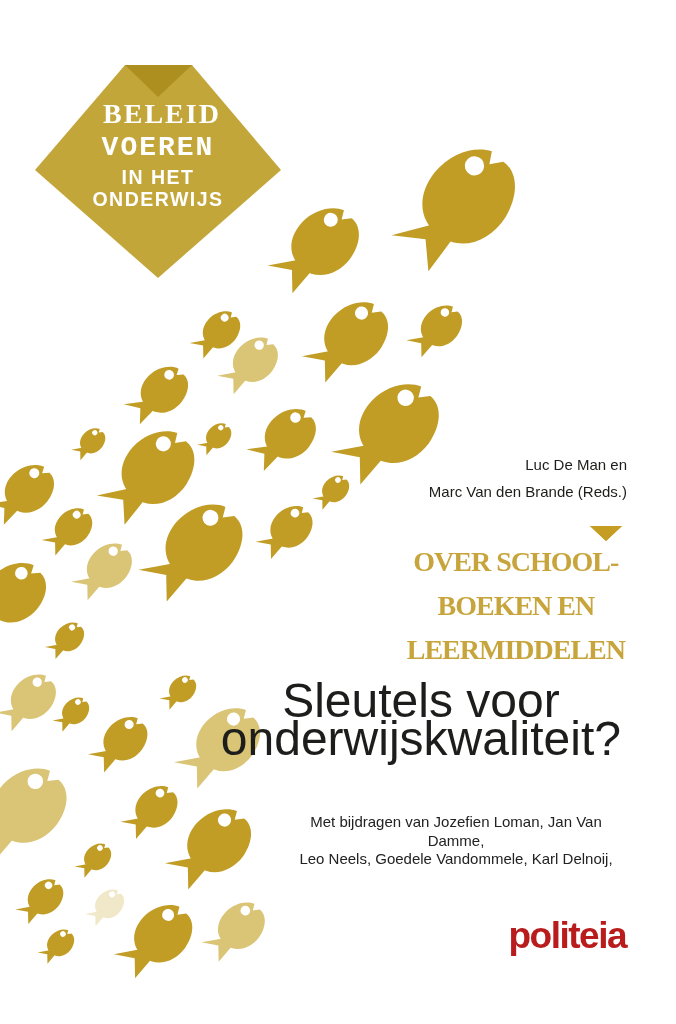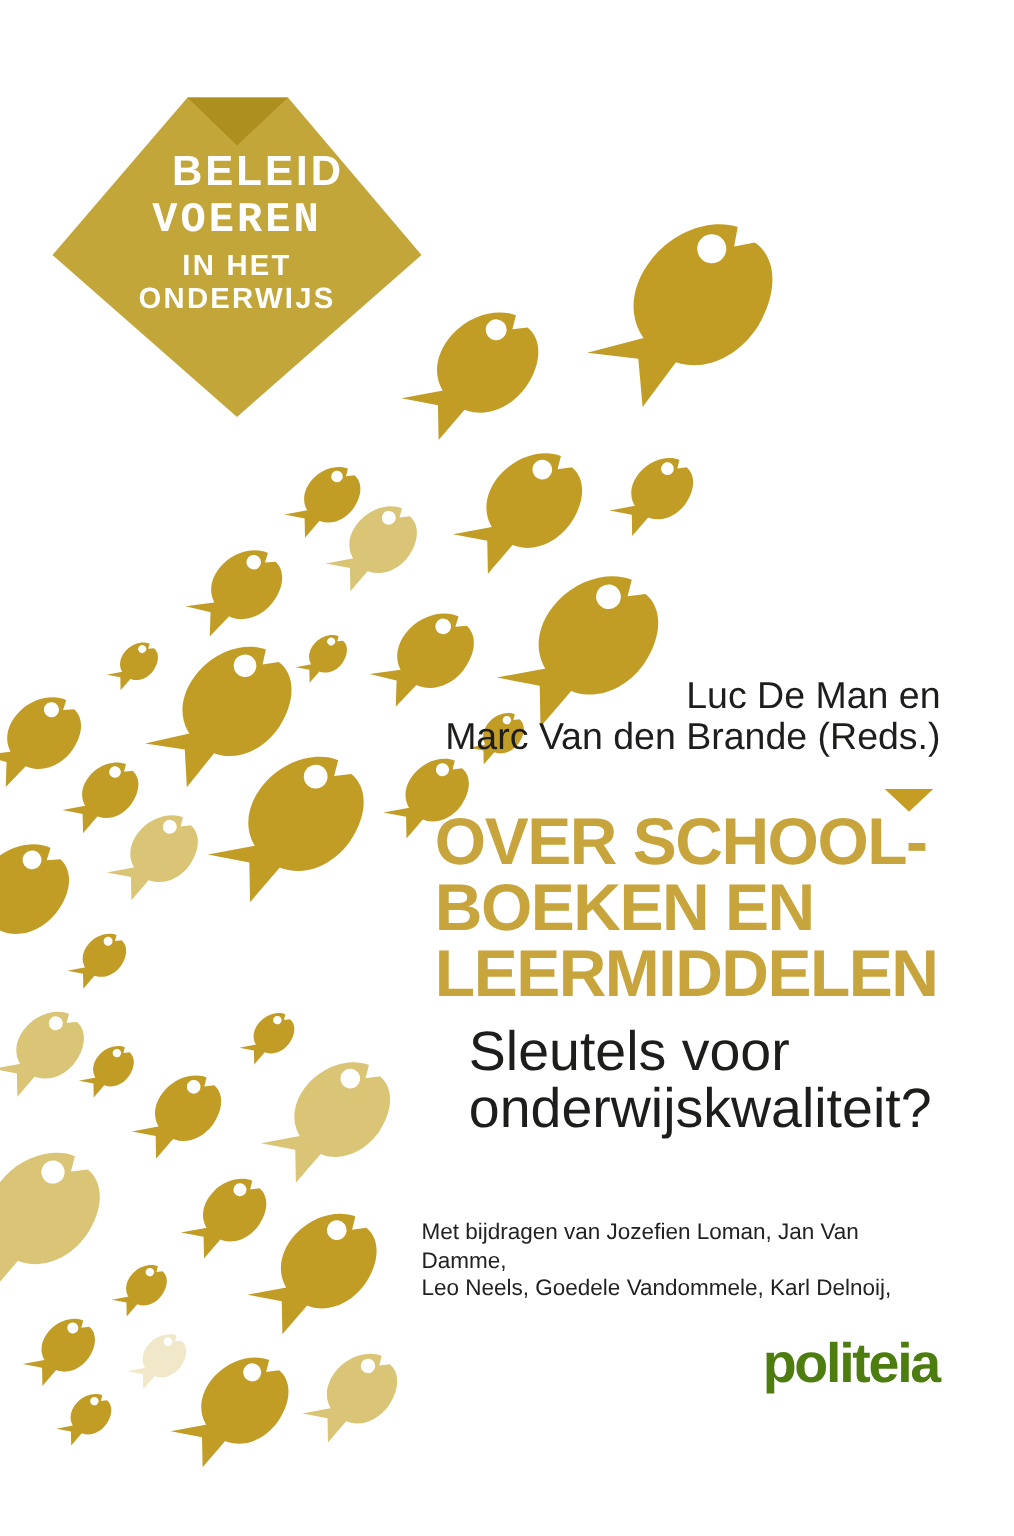--- a/index.html
+++ b/index.html
@@ -13,62 +13,63 @@
   }
   .cover svg.bg{position:absolute;left:0;top:0;width:676px;height:1024px;}
   .abs{position:absolute;}
 
   
   .badge-text{
     left:38px;top:0;width:240px;text-align:center;color:#ffffff;font-weight:bold;
   }
   .badge-l1,.badge-l2{font-size:28px;letter-spacing:2px;line-height:33px;}
   .badge-l3,.badge-l4{font-size:19.5px;letter-spacing:1.5px;line-height:22px;}
-  .badge-l1{position:absolute;left:14px;top:97px;width:240px;}
+  .badge-l1{position:absolute;left:4px;top:97px;width:240px;font-family:Liberation Serif, serif;}
   .badge-l2{position:absolute;left:0;top:131px;width:240px;font-family:Liberation Mono, monospace;}
   .badge-l3{position:absolute;left:0;top:166px;width:240px;}
   .badge-l4{position:absolute;left:0;top:188px;width:240px;}
 
   
   .authors{
     right:49px;top:451px;text-align:right;
-    color:#1d1d1b;font-size:25px;line-height:27px;
+    color:#1d1d1b;font-size:15px;line-height:27px;
   }
 
   
   .arrow{
     right:54px;top:526px;width:0;height:0;
     border-left:16px solid transparent;
     border-right:16px solid transparent;
     border-top:15px solid #c49d22;
   }
 
   
   .title{
-    right:51px;top:540px;text-align:left;
-    font-weight:bold;font-size:44px;line-height:44px;letter-spacing:-1px;
+    right:51px;top:540px;text-align:center;
+    font-weight:bold;font-size:28px;line-height:44px;letter-spacing:-1px;
     color:#c7a53c;
+    font-family:Liberation Serif, serif;
   }
 
   
   .subtitle{
-    right:55px;top:682px;text-align:left;
-    color:#1d1d1b;font-size:37px;line-height:38px;font-weight:300;
+    right:55px;top:682px;text-align:center;
+    color:#1d1d1b;font-size:48px;line-height:38px;font-weight:300;
   }
 
   
   .contributors{
-    right:45px;top:813px;width:350px;text-align:left;
+    right:45px;top:813px;width:350px;text-align:center;
     color:#222222;font-size:15px;line-height:18.5px;
   }
 
   
   .publisher{
-    right:50px;top:888px;
-    color:#4d7c0f;font-weight:bold;font-size:37px;letter-spacing:-1.5px;
+    right:50px;top:915px;
+    color:#b91c1c;font-weight:bold;font-size:37px;letter-spacing:-1.5px;
   }
 </style>
 </head>
 <body>
 
 <div class="cover">
 
   <svg class="bg" viewBox="0 0 676 1024" xmlns="http://www.w3.org/2000/svg">
       <g>
         <polygon points="125,65 192,65 281,170 158,278 35,170" fill="#c3a63a"></polygon>

